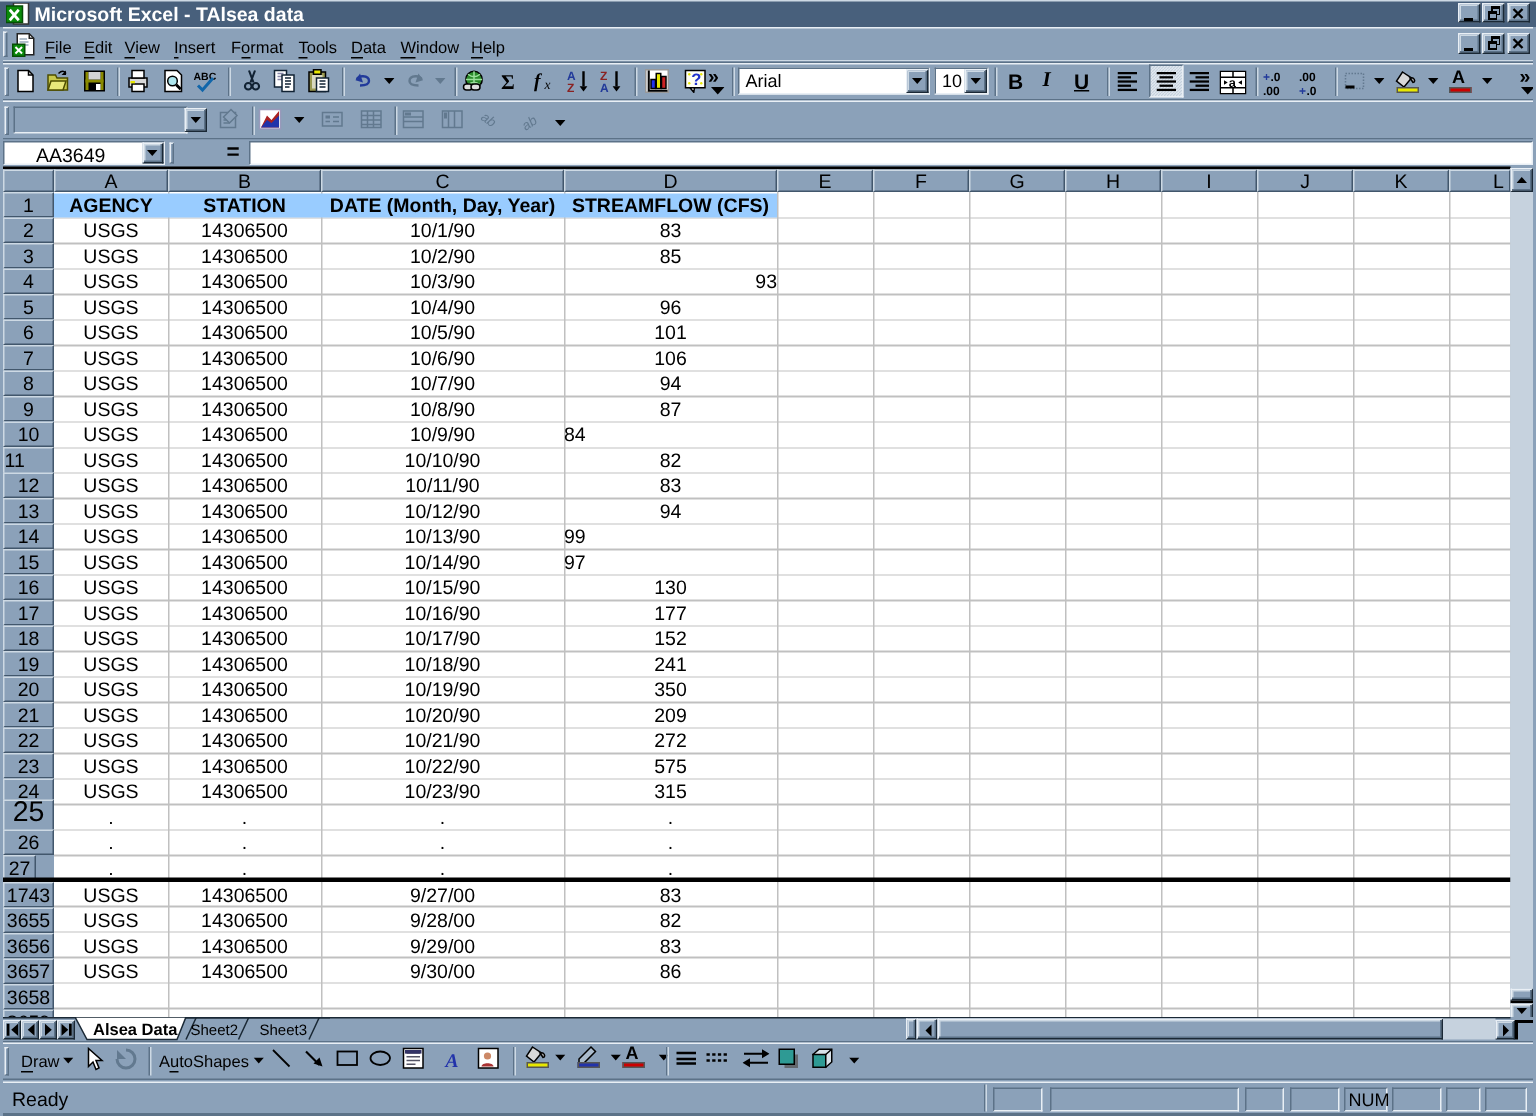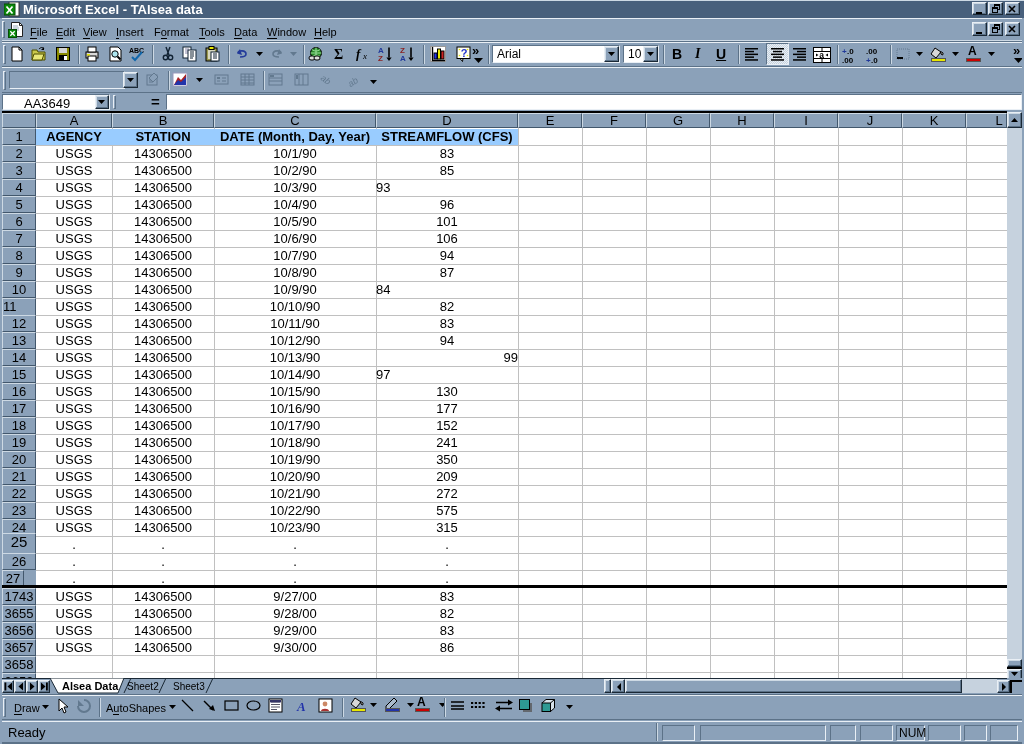--- a/index.html
+++ b/index.html
@@ -385,21 +385,21 @@
 <span class="t13" style="left:376px;top:145px;width:142px;text-align:center">83</span>
 <div class="hdr" style="left:2px;top:162px;width:34px;height:17px;text-align:center;font-size:13px;line-height:15px">3</div>
 <span class="t13" style="left:36px;top:162px;width:76px;text-align:center">USGS</span>
 <span class="t13" style="left:112px;top:162px;width:102px;text-align:center">14306500</span>
 <span class="t13" style="left:214px;top:162px;width:162px;text-align:center">10/2/90</span>
 <span class="t13" style="left:376px;top:162px;width:142px;text-align:center">85</span>
 <div class="hdr" style="left:2px;top:179px;width:34px;height:17px;text-align:center;font-size:13px;line-height:15px">4</div>
 <span class="t13" style="left:36px;top:179px;width:76px;text-align:center">USGS</span>
 <span class="t13" style="left:112px;top:179px;width:102px;text-align:center">14306500</span>
 <span class="t13" style="left:214px;top:179px;width:162px;text-align:center">10/3/90</span>
-<span class="t13" style="left:376px;top:179px;width:142px;text-align:left">93</span>
+<span class="t13" style="left:376px;top:179px;width:142px;text-align:right">93</span>
 <div class="hdr" style="left:2px;top:196px;width:34px;height:17px;text-align:center;font-size:13px;line-height:15px">5</div>
 <span class="t13" style="left:36px;top:196px;width:76px;text-align:center">USGS</span>
 <span class="t13" style="left:112px;top:196px;width:102px;text-align:center">14306500</span>
 <span class="t13" style="left:214px;top:196px;width:162px;text-align:center">10/4/90</span>
 <span class="t13" style="left:376px;top:196px;width:142px;text-align:center">96</span>
 <div class="hdr" style="left:2px;top:213px;width:34px;height:17px;text-align:center;font-size:13px;line-height:15px">6</div>
 <span class="t13" style="left:36px;top:213px;width:76px;text-align:center">USGS</span>
 <span class="t13" style="left:112px;top:213px;width:102px;text-align:center">14306500</span>
 <span class="t13" style="left:214px;top:213px;width:162px;text-align:center">10/5/90</span>
 <span class="t13" style="left:376px;top:213px;width:142px;text-align:center">101</span>
@@ -435,21 +435,21 @@
 <span class="t13" style="left:376px;top:315px;width:142px;text-align:center">83</span>
 <div class="hdr" style="left:2px;top:332px;width:34px;height:17px;text-align:center;font-size:13px;line-height:15px">13</div>
 <span class="t13" style="left:36px;top:332px;width:76px;text-align:center">USGS</span>
 <span class="t13" style="left:112px;top:332px;width:102px;text-align:center">14306500</span>
 <span class="t13" style="left:214px;top:332px;width:162px;text-align:center">10/12/90</span>
 <span class="t13" style="left:376px;top:332px;width:142px;text-align:center">94</span>
 <div class="hdr" style="left:2px;top:349px;width:34px;height:17px;text-align:center;font-size:13px;line-height:15px">14</div>
 <span class="t13" style="left:36px;top:349px;width:76px;text-align:center">USGS</span>
 <span class="t13" style="left:112px;top:349px;width:102px;text-align:center">14306500</span>
 <span class="t13" style="left:214px;top:349px;width:162px;text-align:center">10/13/90</span>
-<span class="t13" style="left:376px;top:349px;width:142px;text-align:right">99</span>
+<span class="t13" style="left:376px;top:349px;width:142px;text-align:left">99</span>
 <div class="hdr" style="left:2px;top:366px;width:34px;height:17px;text-align:center;font-size:13px;line-height:15px">15</div>
 <span class="t13" style="left:36px;top:366px;width:76px;text-align:center">USGS</span>
 <span class="t13" style="left:112px;top:366px;width:102px;text-align:center">14306500</span>
 <span class="t13" style="left:214px;top:366px;width:162px;text-align:center">10/14/90</span>
 <span class="t13" style="left:376px;top:366px;width:142px;text-align:left">97</span>
 <div class="hdr" style="left:2px;top:383px;width:34px;height:17px;text-align:center;font-size:13px;line-height:15px">16</div>
 <span class="t13" style="left:36px;top:383px;width:76px;text-align:center">USGS</span>
 <span class="t13" style="left:112px;top:383px;width:102px;text-align:center">14306500</span>
 <span class="t13" style="left:214px;top:383px;width:162px;text-align:center">10/15/90</span>
 <span class="t13" style="left:376px;top:383px;width:142px;text-align:center">130</span>
@@ -486,21 +486,21 @@
 <div class="hdr" style="left:2px;top:502px;width:34px;height:17px;text-align:center;font-size:13px;line-height:15px">23</div>
 <span class="t13" style="left:36px;top:502px;width:76px;text-align:center">USGS</span>
 <span class="t13" style="left:112px;top:502px;width:102px;text-align:center">14306500</span>
 <span class="t13" style="left:214px;top:502px;width:162px;text-align:center">10/22/90</span>
 <span class="t13" style="left:376px;top:502px;width:142px;text-align:center">575</span>
 <div class="hdr" style="left:2px;top:519px;width:34px;height:17px;text-align:center;font-size:13px;line-height:15px">24</div>
 <span class="t13" style="left:36px;top:519px;width:76px;text-align:center">USGS</span>
 <span class="t13" style="left:112px;top:519px;width:102px;text-align:center">14306500</span>
 <span class="t13" style="left:214px;top:519px;width:162px;text-align:center">10/23/90</span>
 <span class="t13" style="left:376px;top:519px;width:142px;text-align:center">315</span>
-<div class="hdr" style="left:2px;top:533px;width:34px;height:34px;text-align:center;font-size:15px;line-height:15px">25</div>
+<div class="hdr" style="left:2px;top:533px;width:34px;height:34px;text-align:center;font-size:19px;line-height:15px">25</div>
 <span class="t13" style="left:36px;top:536px;width:76px;text-align:center">.</span>
 <span class="t13" style="left:112px;top:536px;width:102px;text-align:center">.</span>
 <span class="t13" style="left:214px;top:536px;width:162px;text-align:center">.</span>
 <span class="t13" style="left:376px;top:536px;width:142px;text-align:center">.</span>
 <div class="hdr" style="left:2px;top:553px;width:34px;height:17px;text-align:center;font-size:13px;line-height:15px">26</div>
 <span class="t13" style="left:36px;top:553px;width:76px;text-align:center">.</span>
 <span class="t13" style="left:112px;top:553px;width:102px;text-align:center">.</span>
 <span class="t13" style="left:214px;top:553px;width:162px;text-align:center">.</span>
 <span class="t13" style="left:376px;top:553px;width:142px;text-align:center">.</span>
 <div class="hdr" style="left:2px;top:570px;width:22px;height:17px;text-align:center;font-size:13px;line-height:15px">27</div>

